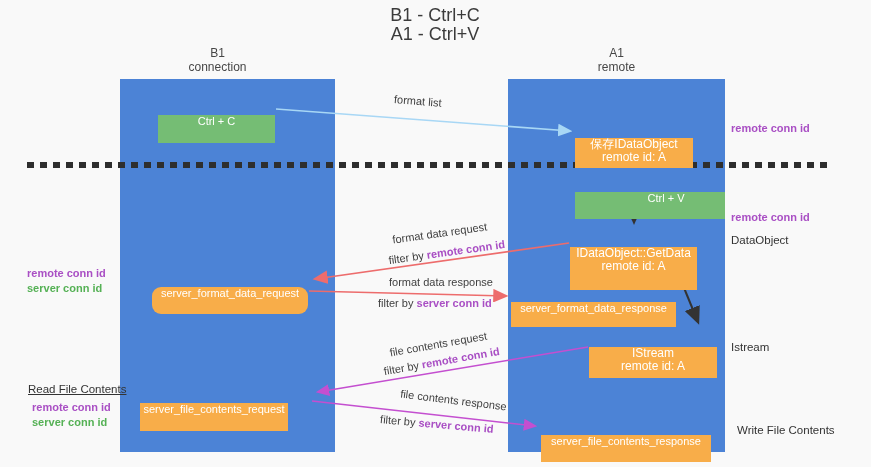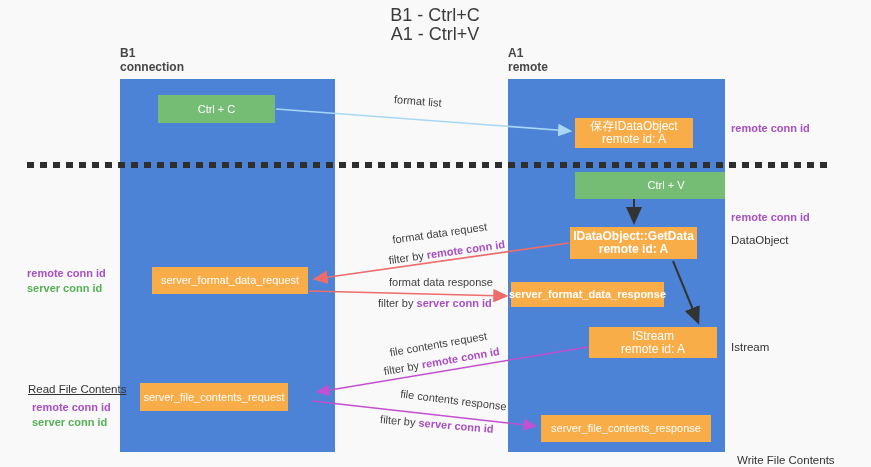--- a/index.html
+++ b/index.html
@@ -13,37 +13,37 @@
     background:#f9f9f9;
     overflow:hidden;
   }
   .abs{position:absolute;}
   .title{
     left:300px;top:6px;width:270px;
     text-align:center;
     font-size:18px;color:#3b3b3b;line-height:19px;
   }
   .lane-header{
+    text-align:center;
     font-size:12px;color:#474747;line-height:14px;
     top:46px;
-    font-weight:bold;
   }
   .lane{
     background:#4c83d6;
     top:79px;height:373px;
   }
   .dashed-line{
     left:27px;top:162px;width:804px;height:6px;
     background:repeating-linear-gradient(90deg,#2e2e2e 0 7px,transparent 7px 13px);
   }
   .node{
-    display:flex;align-items:center;justify-content:center;
+    display:flex;align-items:center;
     flex-direction:column;
     color:#fff;text-align:center;
-    font-size:11px;line-height:13px;
+    font-size:11px;line-height:13px;margin-top:20px;
   }
   .node.orange{background:#f8ad49;}
   .node.green{background:#75bd74;}
   .node.small{font-size:12px;}
   .edge-label{
     font-size:11px;color:#3f3f3f;white-space:nowrap;
   }
   .purple{color:#a94fc4;font-weight:bold;}
   .greenlbl{color:#55b155;font-weight:bold;}
   .side-label{font-size:11.5px;color:#333;white-space:nowrap;}
@@ -110,30 +110,30 @@
 
   <div class="abs node orange small" style="left:575px;top:118px;width:118px;height:30px;">
     <div>保存IDataObject</div>
     <div>remote id: A</div>
   </div>
 
   <div class="abs node green" style="left:575px;top:172px;width:118px;height:27px;padding-left:32px;">
     <div>Ctrl + V</div>
   </div>
 
-  <div class="abs node orange small" style="left:570px;top:227px;width:127px;height:32px;font-weight:bold;">
+  <div class="abs node orange small" style="left:570px;top:227px;width:127px;height:43px;">
     <div>IDataObject::GetData</div>
     <div>remote id: A</div>
   </div>
 
-  <div class="abs node orange" style="left:152px;top:267px;width:156px;height:27px;">
+  <div class="abs node orange" style="left:152px;top:267px;width:156px;height:27px;border-radius:9px;">
     <div>server_format_data_request</div>
   </div>
 
-  <div class="abs node orange" style="left:511px;top:282px;width:153px;height:25px;font-weight:bold;">
+  <div class="abs node orange" style="left:511px;top:282px;width:165px;height:25px;">
     <div>server_format_data_response</div>
   </div>
 
   <div class="abs node orange small" style="left:589px;top:327px;width:128px;height:31px;">
     <div>IStream</div>
     <div>remote id: A</div>
   </div>
 
   <div class="abs node orange" style="left:140px;top:383px;width:148px;height:28px;">
     <div>server_file_contents_request</div>
@@ -162,21 +162,21 @@
 
   <div class="abs edge-label rot-p7" style="left:400px;top:394px;">file contents response</div>
   <div class="abs edge-label rot-p5" style="left:380px;top:418px;">
     <span>filter by </span><span class="purple">server conn id</span>
   </div>
 
   <div class="abs side-label bold-purple" style="left:731px;top:122px;">remote conn id</div>
   <div class="abs side-label bold-purple" style="left:731px;top:211px;">remote conn id</div>
   <div class="abs side-label" style="left:731px;top:234px;">DataObject</div>
   <div class="abs side-label" style="left:731px;top:341px;">Istream</div>
-  <div class="abs side-label" style="left:737px;top:424px;margin-top:30px;">Write File Contents</div>
+  <div class="abs side-label" style="left:737px;top:424px;">Write File Contents</div>
 
   <div class="abs conn-id-stack" style="left:27px;top:266px;">
     <div class="purple">remote conn id</div>
     <div class="greenlbl">server conn id</div>
   </div>
 
   <div class="abs side-label" style="left:28px;top:383px;text-decoration:underline;">Read File Contents</div>
   <div class="abs conn-id-stack" style="left:32px;top:400px;">
     <div class="purple">remote conn id</div>
     <div class="greenlbl">server conn id</div>

